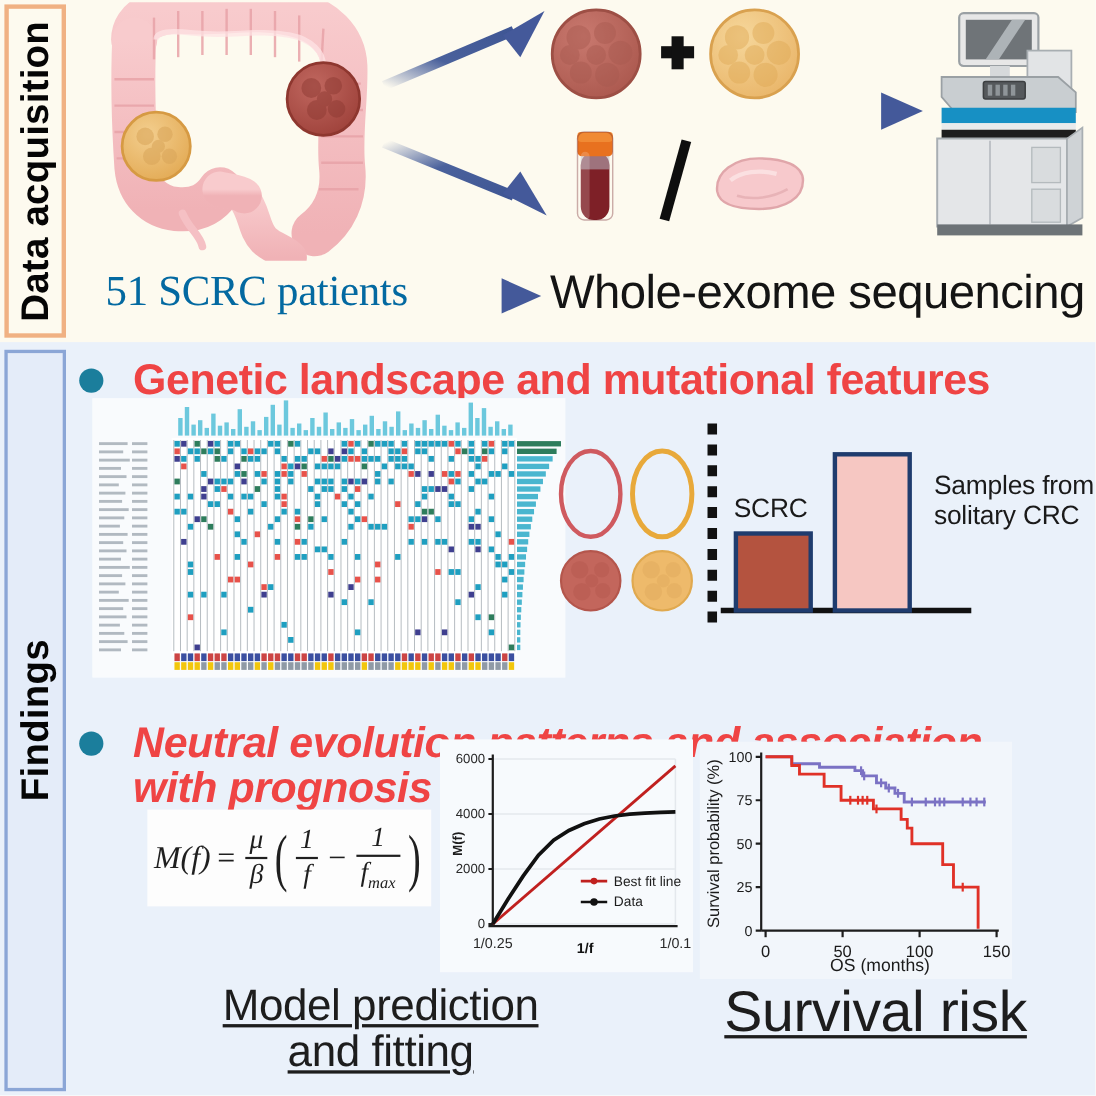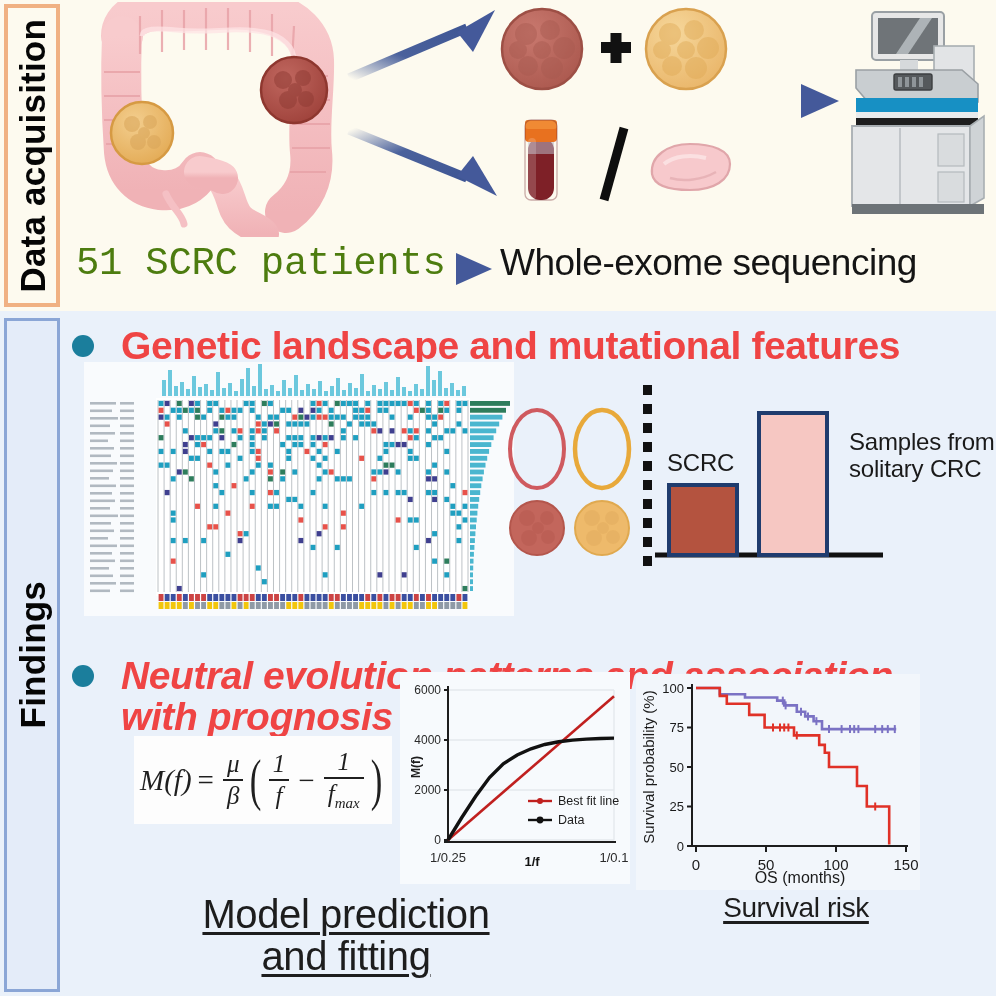--- a/index.html
+++ b/index.html
@@ -28,23 +28,23 @@
   #tumor-pair{position:absolute;left:500px;top:6px;width:230px;height:86px;}
   #sample-pair{position:absolute;left:492px;top:112px;width:240px;height:104px;}
   #sequencer{position:absolute;left:838px;top:8px;width:152px;height:212px;}
 
   .arrow-svg{position:absolute;}
   #arrow-top{left:345px;top:8px;width:170px;height:80px;}
   #arrow-bot{left:345px;top:120px;width:170px;height:80px;}
   #arrow-mid{left:735px;top:78px;width:110px;height:46px;}
   #arrow-cap{left:404px;top:248px;width:92px;height:42px;}
 
-  #cap-patients{position:absolute;left:76px;top:242px;font-size:39px;color:#4d7c0f;
-      font-family:Liberation Mono, monospace;letter-spacing:-.3px;}
-  #cap-wes{position:absolute;left:500px;top:242px;font-size:37px;color:#141414;
+  #cap-patients{position:absolute;left:96px;top:242px;font-size:39px;color:#0369a1;
+      font-family:Liberation Serif, serif;letter-spacing:-.3px;}
+  #cap-wes{position:absolute;left:500px;top:242px;font-size:43px;color:#141414;
       font-family:"Liberation Sans",sans-serif;letter-spacing:-.5px;}
 
   
   .bullet-row{position:absolute;display:flex;align-items:flex-start;}
   .dot{width:22px;height:22px;border-radius:50%;background:#1b7e9c;flex:0 0 auto;margin-top:9px;}
   .bullet-text{font-weight:bold;font-size:39px;line-height:1.04;color:#ef4444;margin-left:27px;
       letter-spacing:-.4px;font-family:"Liberation Sans",sans-serif;}
   #bullet1{left:72px;top:326px;width:900px;}
   #bullet2{left:72px;top:656px;width:900px;font-style:italic;}
 
@@ -83,21 +83,21 @@
   #modelplot{position:absolute;left:400px;top:672px;width:230px;height:212px;}
   #model-caption{position:absolute;left:122px;top:893px;width:400px;text-align:center;
       font-size:40px;line-height:1.06;color:#1d1d1d;font-family:"Liberation Sans",sans-serif;
       letter-spacing:-.4px;}
   #model-caption span{display:inline-block;text-decoration:underline;
       text-underline-offset:4px;text-decoration-thickness:3px;margin-left:48px;}
 
   
   #survplot{position:absolute;left:636px;top:674px;width:284px;height:216px;}
   #surv-caption{position:absolute;left:600px;top:893px;width:392px;text-align:center;
-      font-size:28px;line-height:1.06;color:#1d1d1d;font-family:"Liberation Sans",sans-serif;
+      font-size:52px;line-height:1.06;color:#1d1d1d;font-family:"Liberation Sans",sans-serif;
       letter-spacing:-.4px;}
   #surv-caption span{display:inline-block;text-decoration:underline;
       text-underline-offset:4px;text-decoration-thickness:3px;}
 
   .plot-txt{font-family:"Liberation Sans",sans-serif;}
 </style>
 </head>
 <body>
 
 <div id="page">

